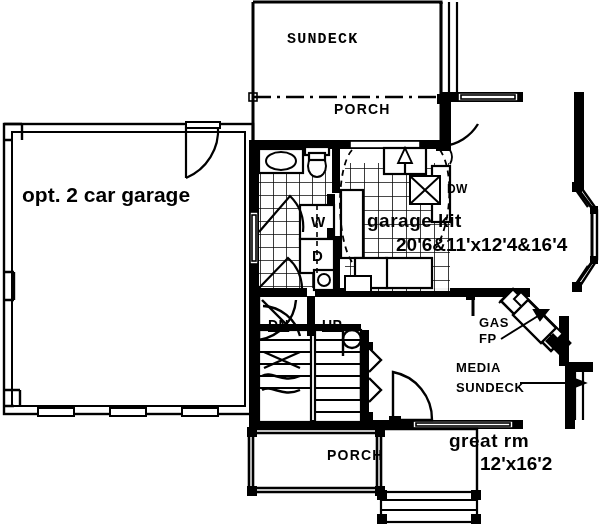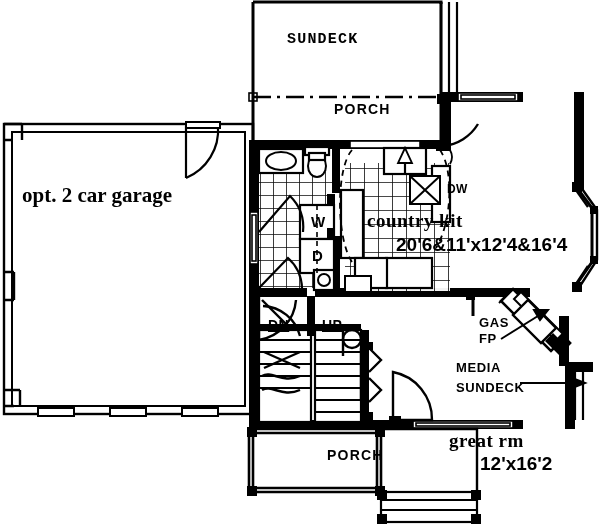--- a/index.html
+++ b/index.html
@@ -2,21 +2,21 @@
 <html><head>
 <meta charset="utf-8">
 <title>Floor Plan</title>
 <style>
   html,body{margin:0;padding:0;background:#ffffff;}
   body{font-family:"Liberation Sans",sans-serif;}
   #plan-root{position:relative;width:600px;height:526px;background:#ffffff;overflow:hidden;}
   #plan-svg{position:absolute;left:0;top:0;width:600px;height:526px;display:block;}
   .lbl{position:absolute;white-space:nowrap;color:#000;}
   .lbl-sans{font-family:"Liberation Sans",sans-serif;font-weight:bold;}
-  .lbl-serif{font-family:Liberation Serif, serif;font-weight:bold;}
+  .lbl-serif{font-family:Liberation Sans, sans-serif;font-weight:bold;}
   .room-name{font-size:19px;letter-spacing:0.5px;}
   .room-dim{font-size:19px;letter-spacing:0px;padding-left:33px;}
   .deck-lbl{font-size:15px;letter-spacing:1.2px;}
   .porch-lbl{font-size:14px;letter-spacing:1.2px;padding-left:44px;}
   .garage-lbl{font-size:21px;letter-spacing:0px;}
   .small-lbl{font-size:13px;letter-spacing:0.6px;line-height:15px;}
   .tiny-lbl{font-size:12px;letter-spacing:0.3px;margin-left:35px;}
   .stair-lbl{font-size:14px;letter-spacing:0.5px;text-decoration:underline;}
   .appl-lbl{font-size:15px;}
 </style>
@@ -354,21 +354,21 @@
     </g>
 
   </svg>
 
   <div class="lbl lbl-sans deck-lbl" style="left:287px;top:31px;font-family:Liberation Mono, monospace;">SUNDECK</div>
 
   <div class="lbl lbl-sans porch-lbl" style="left:290px;top:101px;">PORCH</div>
 
   <div class="lbl lbl-serif garage-lbl" style="left:22px;top:183px;">opt. 2 car garage</div>
 
-  <div class="lbl lbl-serif room-name" style="left:367px;top:210px;">country kit</div>
+  <div class="lbl lbl-serif room-name" style="left:367px;top:210px;">garage kit</div>
   <div class="lbl lbl-sans room-dim" style="left:363px;top:234px;">20'6&amp;11'x12'4&amp;16'4</div>
 
   <div class="lbl lbl-serif room-name" style="left:449px;top:430px;">great rm</div>
   <div class="lbl lbl-sans room-dim" style="left:447px;top:453px;">12'x16'2</div>
 
   <div class="lbl lbl-sans porch-lbl" style="left:283px;top:447px;">PORCH</div>
 
   <div class="lbl lbl-sans small-lbl" style="left:479px;top:315px;">GAS</div>
   <div class="lbl lbl-sans small-lbl" style="left:479px;top:331px;">FP</div>
 

